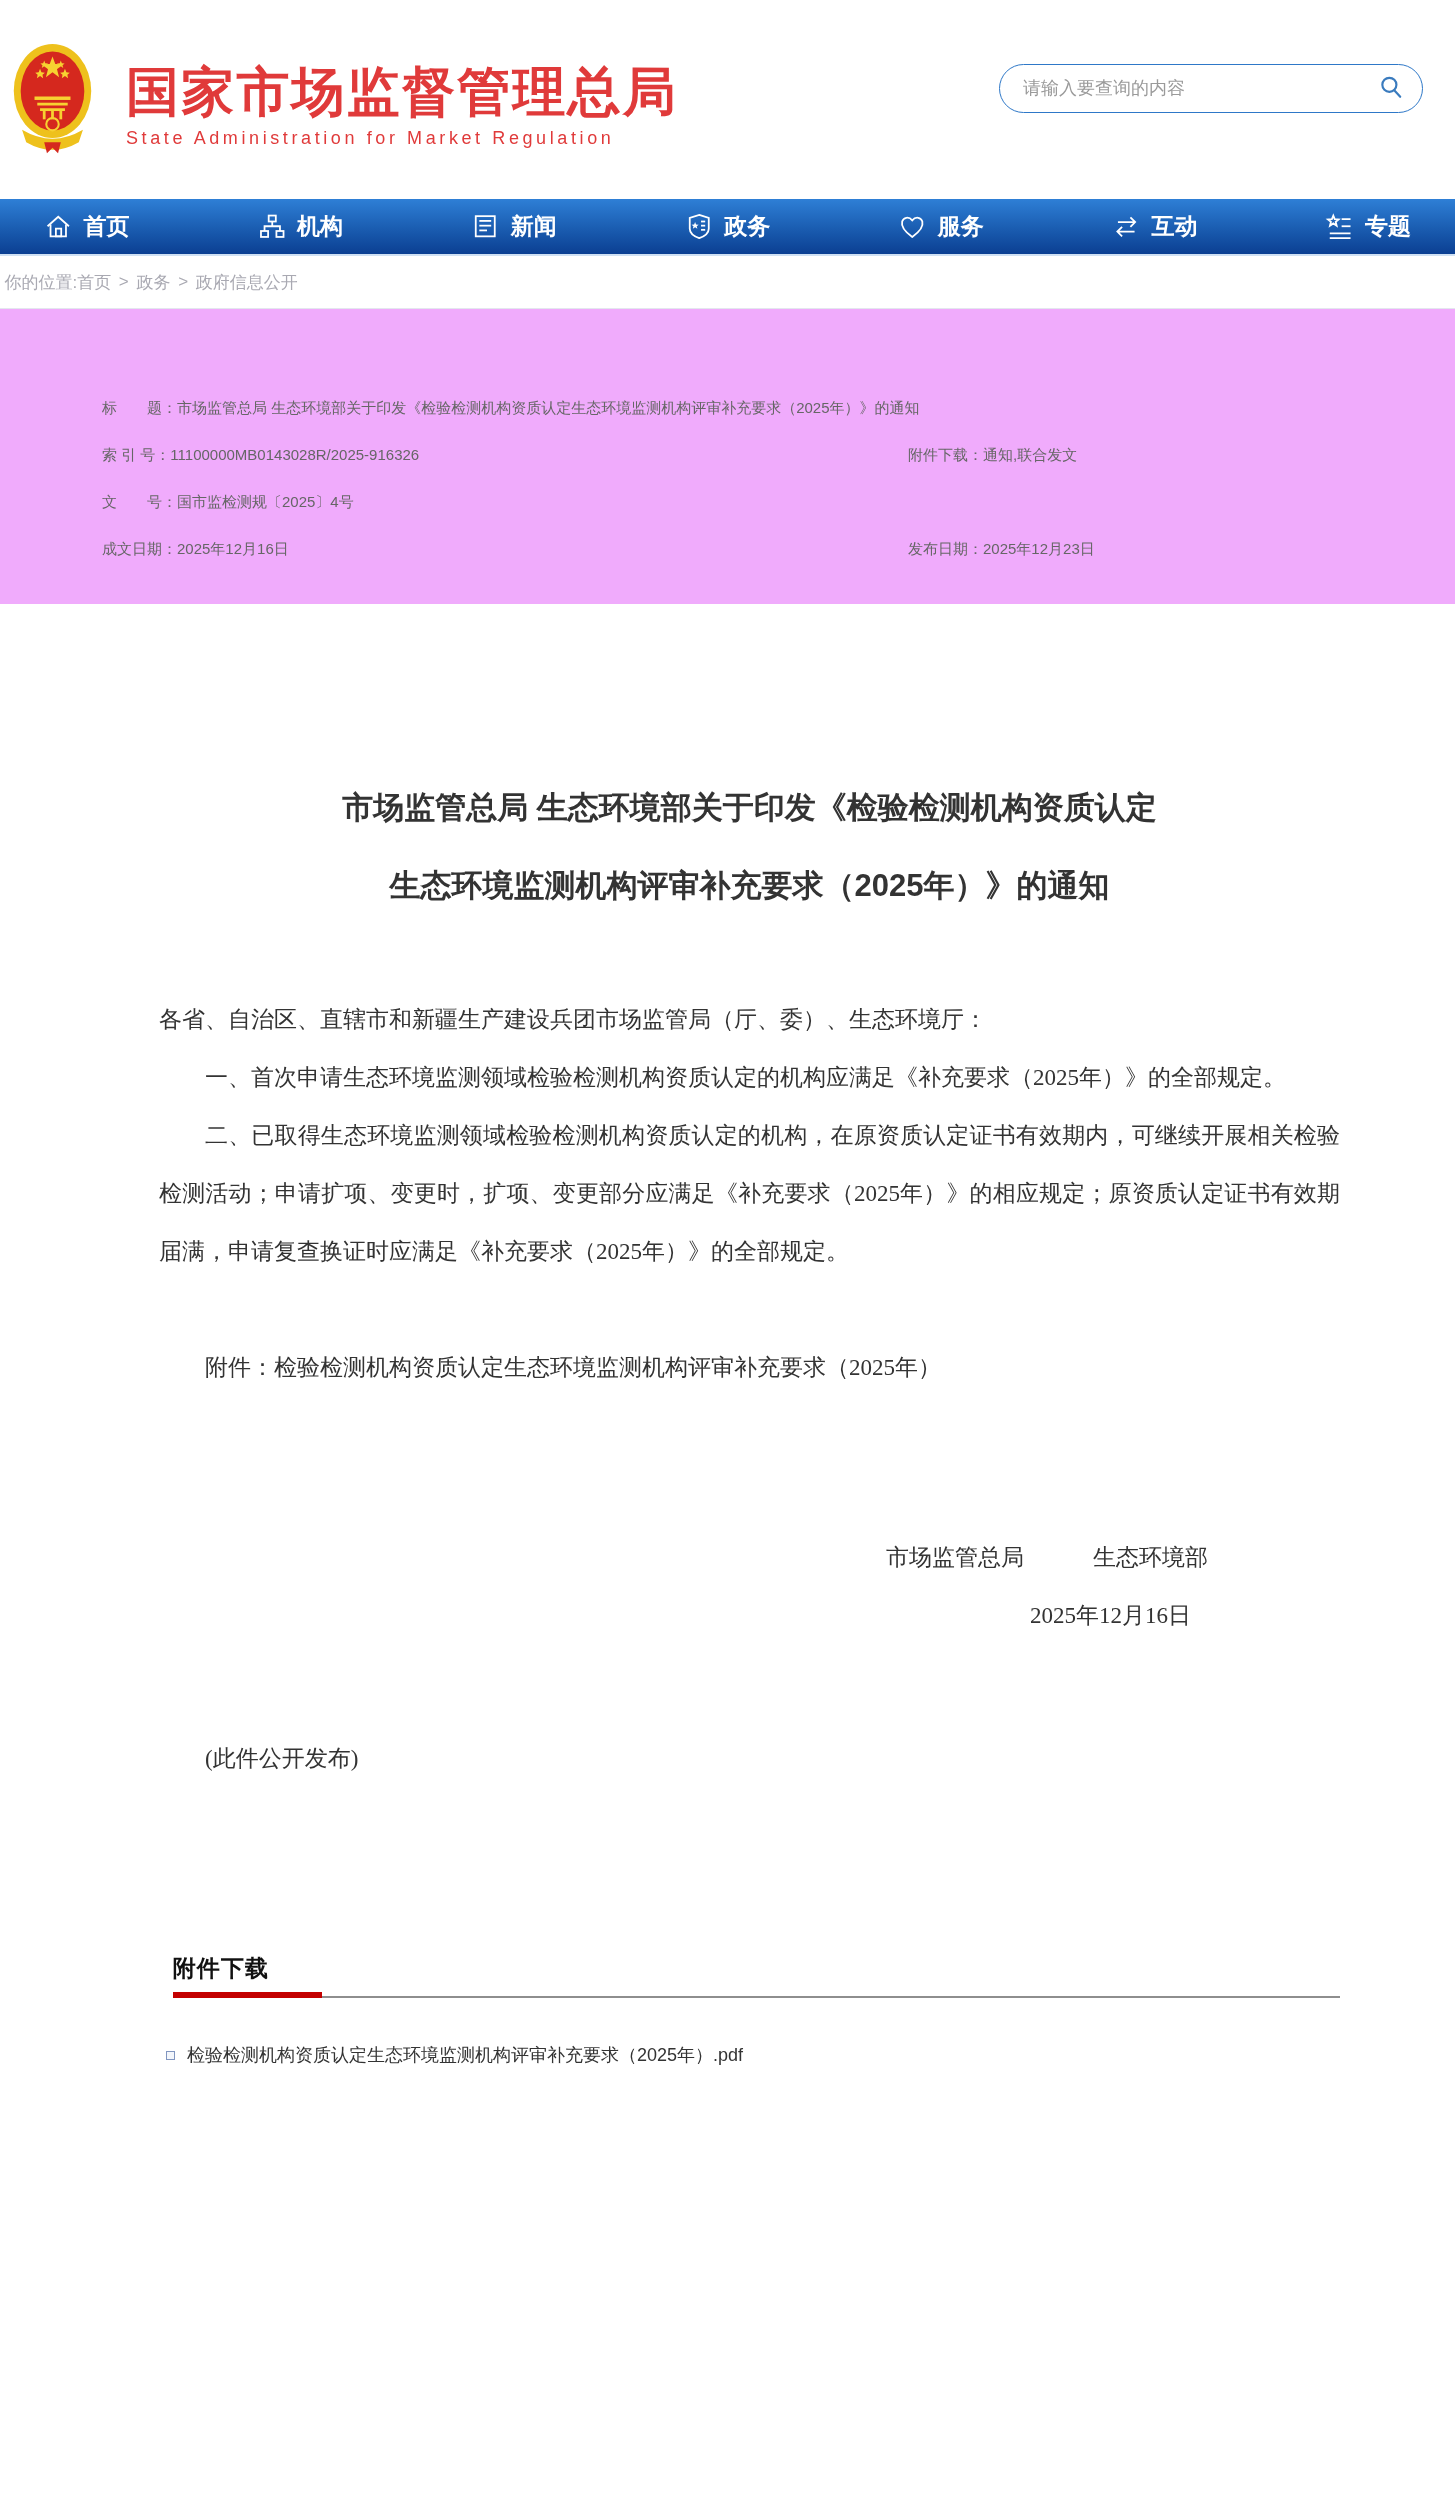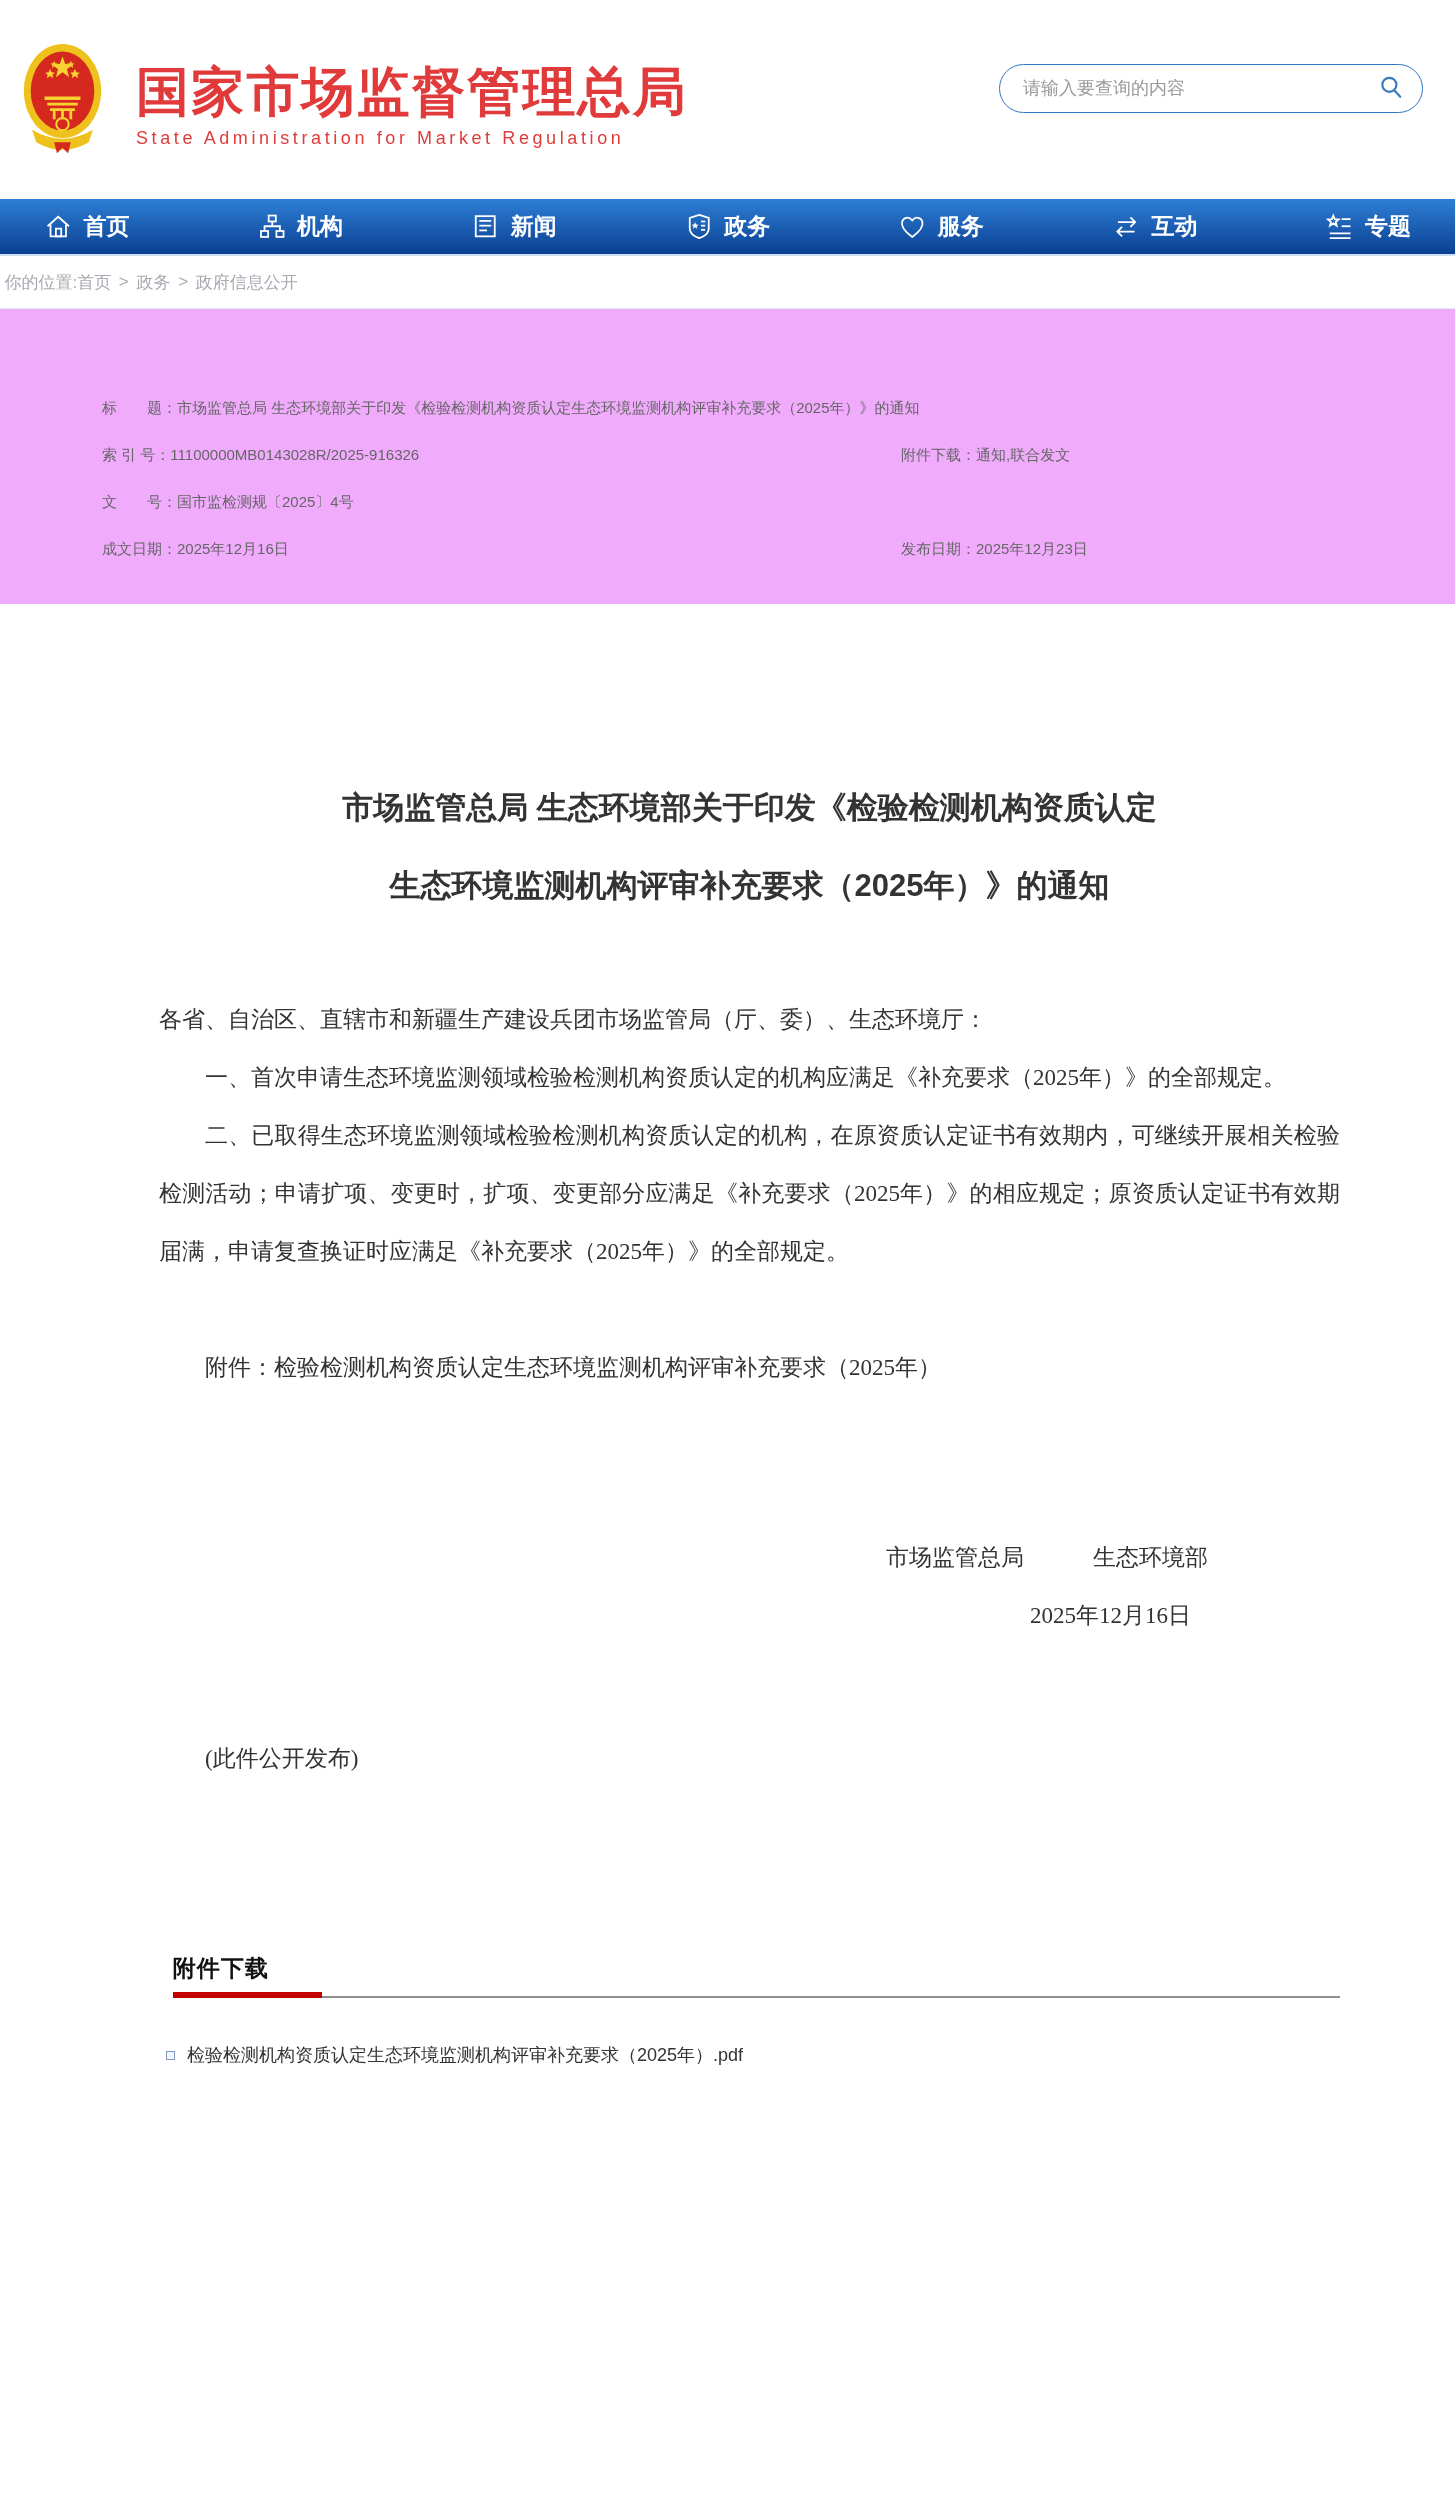--- a/index.html
+++ b/index.html
@@ -5,21 +5,21 @@
   * { margin:0; padding:0; box-sizing:border-box; }
   html,body { background:#ffffff; }
   body {
     width:1455px; min-height:2512px;
     font-family:"Liberation Sans", sans-serif;
     color:#333;
   }
 
   
   .header { height:199px; background:#fff; position:relative; }
-  .logo-link { position:absolute; left:21px; top:33px; display:flex; align-items:center; text-decoration:none; }
+  .logo-link { position:absolute; left:11px; top:33px; display:flex; align-items:center; text-decoration:none; }
   .emblem { width:83px; height:127px; }
   .title-block { margin-left:32px; padding-top:20px; }
   .site-title {
     font-size:53px; font-weight:bold; color:#e03a3a; letter-spacing:2.2px;
     line-height:1.05; white-space:nowrap;
   }
   .site-subtitle {
     margin-top:7.7px; font-size:18px; color:#e03a3a; letter-spacing:3.6px; white-space:nowrap;
   }
   .search-box {
@@ -59,21 +59,21 @@
 
   
   .meta-panel {
     background:#f0abfc; padding:82px 0 38px 102px;
     font-size:15px; color:#666; line-height:34px;
   }
   .meta-label { white-space:pre; color:#666; }
   .meta-value { color:#666; }
   .meta-title-row { display:flex; margin-bottom:13px; }
   .meta-title-row .meta-value { width:1076px; }
-  .meta-grid-row { display:grid; grid-template-columns:799px 1fr; margin-top:13px; }
+  .meta-grid-row { display:grid; grid-template-columns:799px 1fr; margin-top:13px;gap:7px; }
   .meta-cell { display:flex; }
 
   
   .doc { padding:0 115px 0 159px; }
   .doc-title {
     margin-top:165px; text-align:center; font-weight:bold; color:#333;
     font-size:31px; line-height:78px; font-family:"Liberation Sans", sans-serif;
   }
   .doc-body {
     margin-top:66px; font-family:"Liberation Serif", serif;

